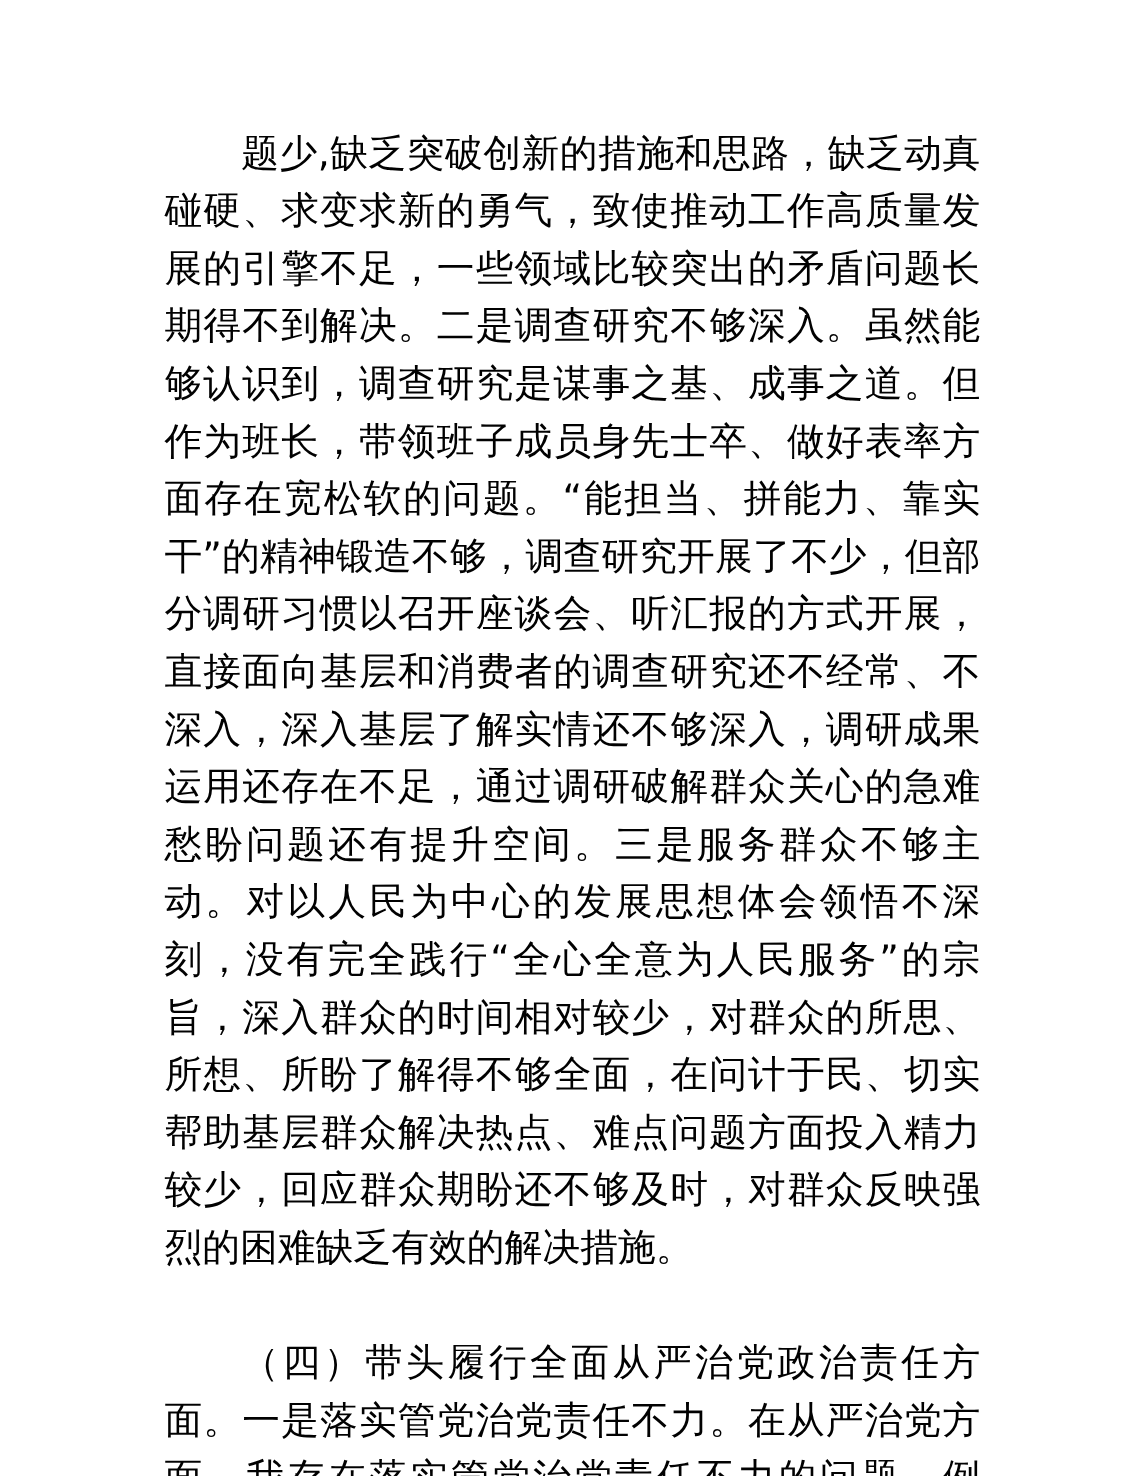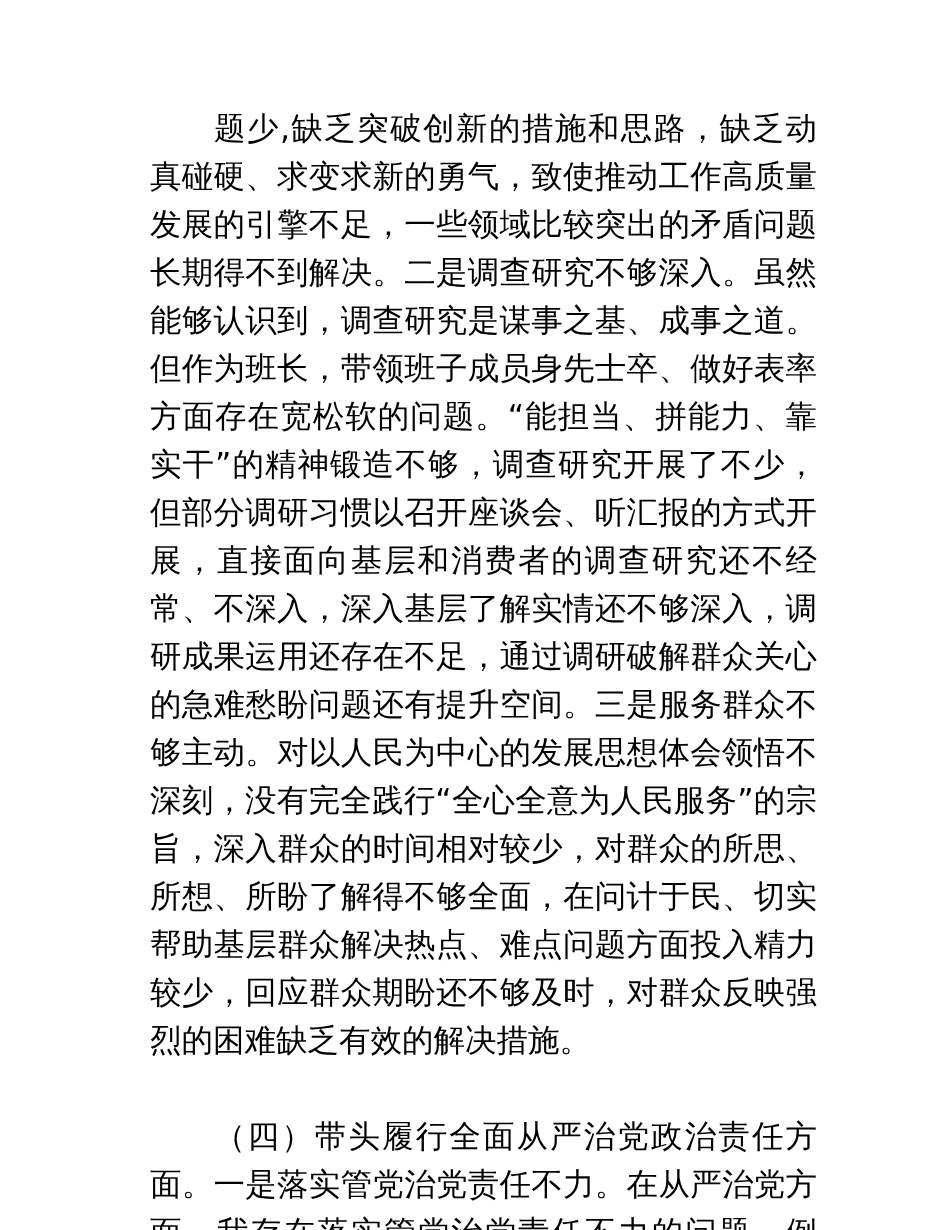--- a/index.html
+++ b/index.html
@@ -36,21 +36,20 @@
     text-align-last: left;
     text-justify: inter-character;
     letter-spacing: 0px;
     margin: 0;
     font-weight: 400;
     word-break: break-all;
     -webkit-font-smoothing: antialiased;
   }
   .para.indent {
     text-indent: 64px;
-    margin-left: 13px;
   }
   .para-gap {
     height: 48px;
   }
 </style>
 </head>
 <body>
 
 <div class="page">
   <div class="doc-body">

